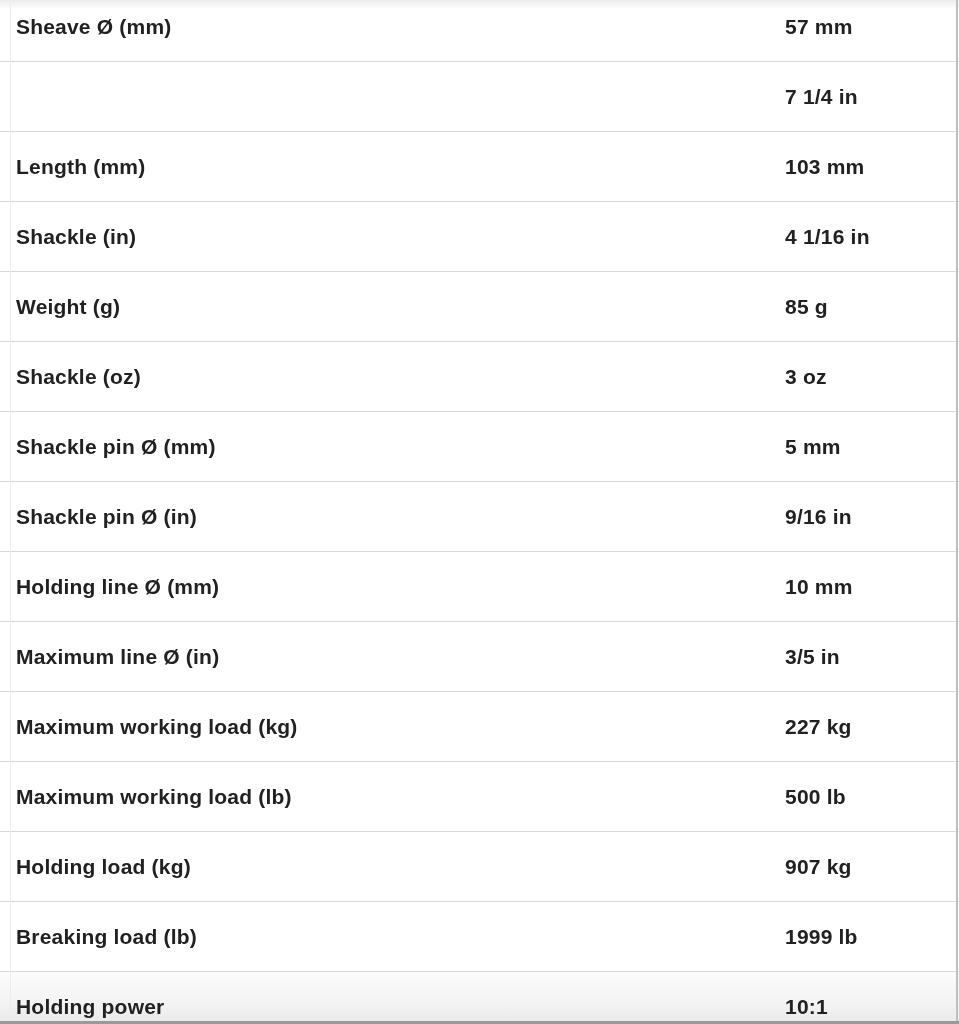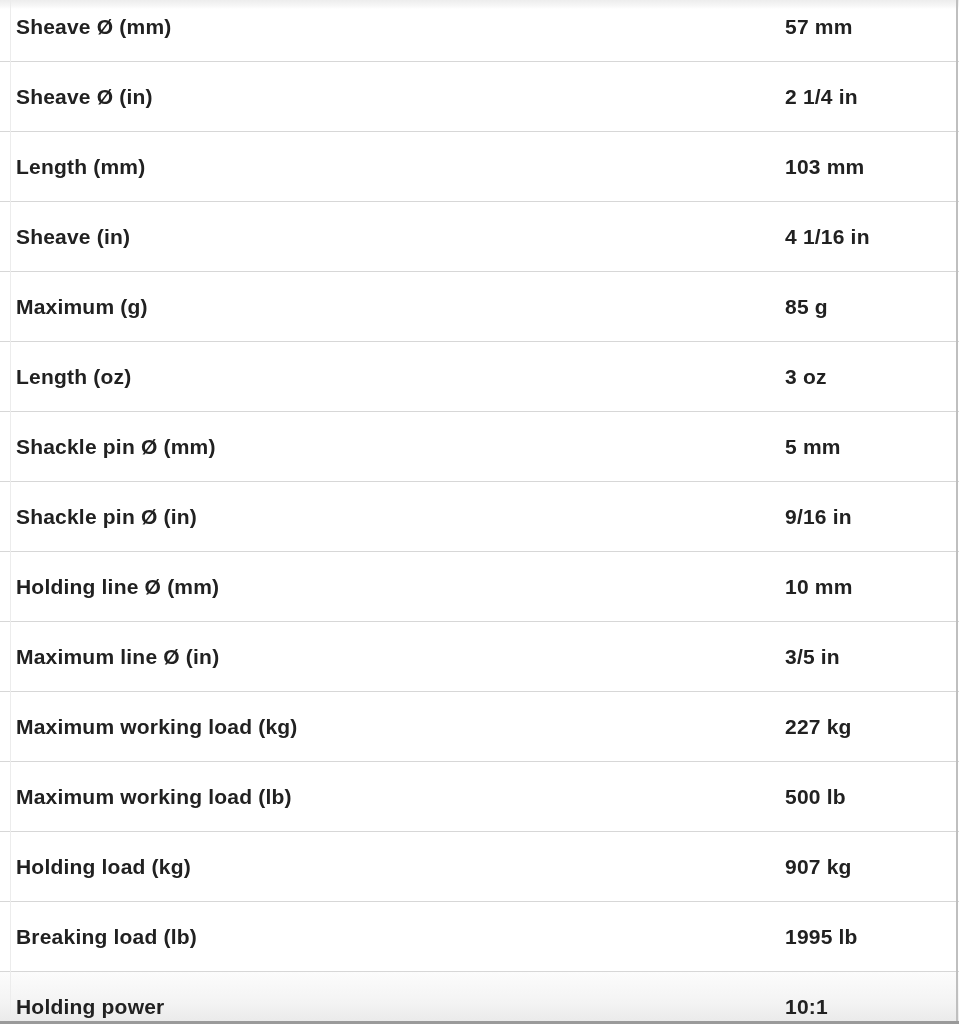--- a/index.html
+++ b/index.html
@@ -107,37 +107,36 @@
 
 <div class="screen">
 
   <div class="rows">
 
     <div class="spec-row">
       <span class="cell-label">Sheave Ø (mm)</span>
       <span class="cell-value">57 mm</span>
     </div>
     <div class="spec-row">
-      <span class="cell-label">Sheave Ø (in)</span>
-      <span class="cell-value">2 1/4 in</span>
+      <span class="cell-value">7 1/4 in</span>
     </div>
     <div class="spec-row">
       <span class="cell-label">Length (mm)</span>
       <span class="cell-value">103 mm</span>
     </div>
     <div class="spec-row">
-      <span class="cell-label">Sheave (in)</span>
+      <span class="cell-label">Shackle (in)</span>
       <span class="cell-value">4 1/16 in</span>
     </div>
     <div class="spec-row">
-      <span class="cell-label">Maximum (g)</span>
+      <span class="cell-label">Weight (g)</span>
       <span class="cell-value">85 g</span>
     </div>
     <div class="spec-row">
-      <span class="cell-label">Length (oz)</span>
+      <span class="cell-label">Shackle (oz)</span>
       <span class="cell-value">3 oz</span>
     </div>
     <div class="spec-row">
       <span class="cell-label">Shackle pin Ø (mm)</span>
       <span class="cell-value">5 mm</span>
     </div>
     <div class="spec-row">
       <span class="cell-label">Shackle pin Ø (in)</span>
       <span class="cell-value">9/16 in</span>
     </div>
@@ -156,21 +155,21 @@
     <div class="spec-row">
       <span class="cell-label">Maximum working load (lb)</span>
       <span class="cell-value">500 lb</span>
     </div>
     <div class="spec-row">
       <span class="cell-label">Holding load (kg)</span>
       <span class="cell-value">907 kg</span>
     </div>
     <div class="spec-row">
       <span class="cell-label">Breaking load (lb)</span>
-      <span class="cell-value">1995 lb</span>
+      <span class="cell-value">1999 lb</span>
     </div>
 
     <div class="spec-row footer-row">
       <span class="cell-label">Holding power</span>
       <span class="cell-value">10:1</span>
     </div>
 
   </div>
 
   <div class="top-fade"></div>

